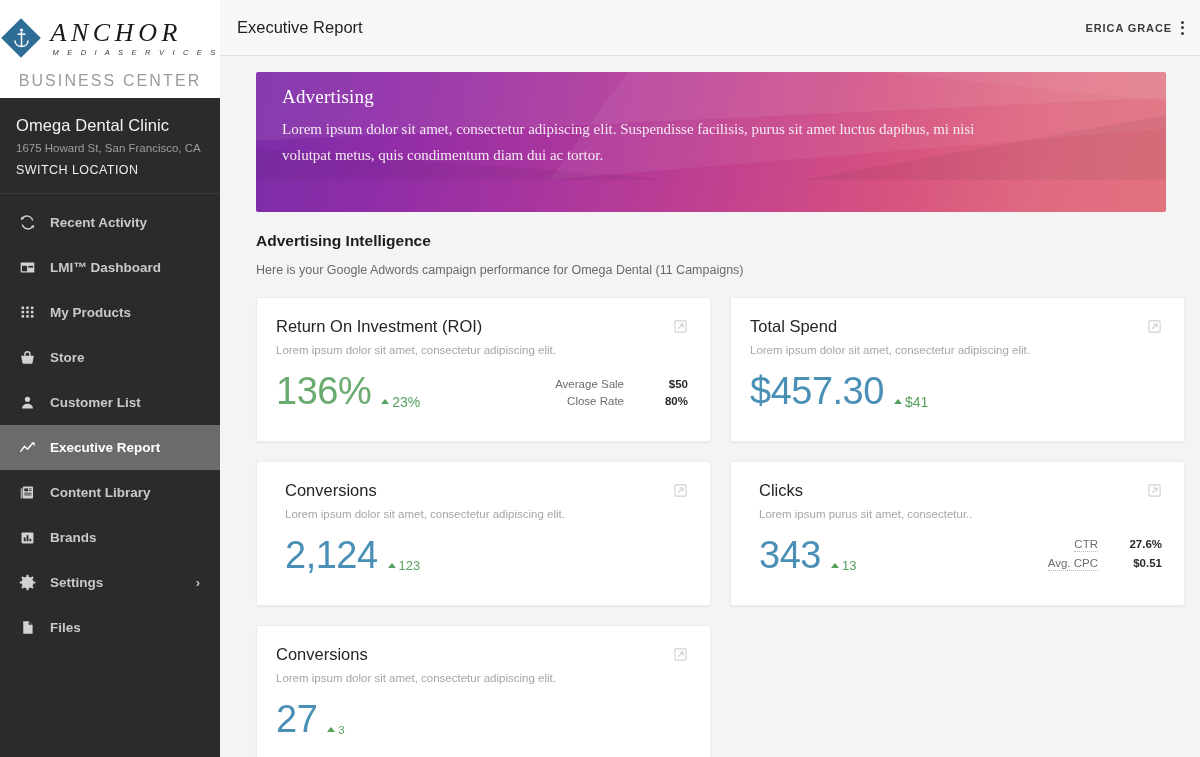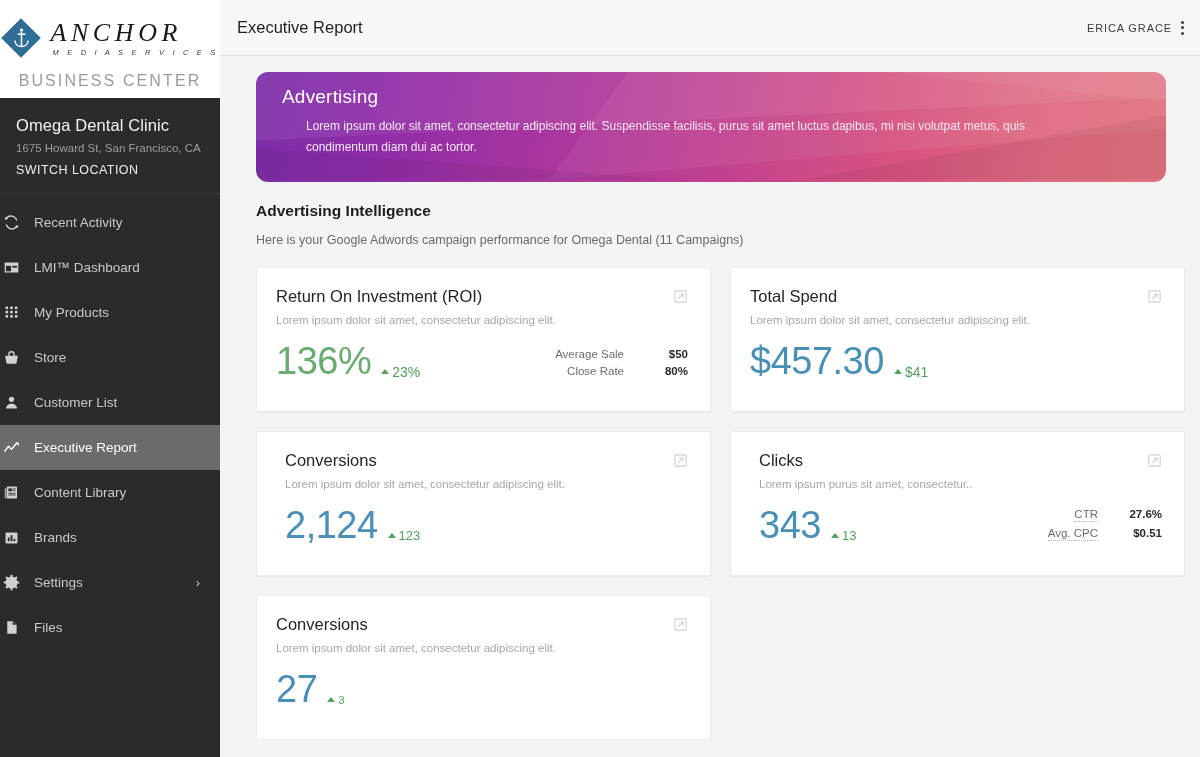--- a/index.html
+++ b/index.html
@@ -22,44 +22,44 @@
   .wordmark .w1 { font-family: "Liberation Serif", serif; font-size: 26px; letter-spacing: 4.6px; color: #1a1a1a; font-weight: 400; }
   .wordmark .w2 { font-family: "Liberation Sans", sans-serif; font-size: 7.5px; letter-spacing: 3.2px; color: #3a3a3a; margin-top: 3px; padding-left: 2px; }
   .biz-center { text-align: center; font-size: 16px; letter-spacing: 2.1px; color: #9b9b9b; margin-top: 14px; }
 
   .loc-block { padding: 18px 0 16px 16px; border-bottom: 1px solid #3a3a3a; }
   .loc-name { color: #f2f2f2; font-size: 16.5px; font-weight: 400; letter-spacing: .1px; }
   .loc-addr { color: #9d9d9d; font-size: 11.5px; margin-top: 7px; }
   .loc-switch { color: #ededed; font-size: 12.5px; letter-spacing: .45px; margin-top: 9px; cursor: pointer; }
 
   .nav { padding-top: 6px; }
-  .nav-item { display: flex; align-items: center; height: 45px; padding-left: 0; color: #c9c9c9; font-size: 13.5px; cursor: pointer; position: relative; }
+  .nav-item { display: flex; align-items: center; height: 45px; padding-left: 16px; color: #c9c9c9; font-size: 13.5px; cursor: pointer; position: relative; font-weight: bold; }
   .nav-item .ni-icon { width: 22px; height: 22px; flex: 0 0 22px; display: flex; align-items: center; justify-content: center; margin-right: 12px; color: #d2d2d2; }
   .nav-item.active { background: #6b6b6b; color: #ffffff; }
   .nav-item.active .ni-icon { color: #ffffff; }
   .nav-item .chev { position: absolute; right: 20px; color: #c0c0c0; font-size: 13px; }
 
   
   .main { flex: 1 1 auto; height: 757px; background: #f4f4f4; display: flex; flex-direction: column; min-width: 0; }
   .topbar { height: 56px; background: #f7f7f7; border-bottom: 1px solid #e2e2e2; display: flex; align-items: center; justify-content: space-between; padding: 0 16px 0 17px; flex: 0 0 56px; }
   .page-title { font-size: 16.5px; color: #1f1f1f; }
   .user-menu { display: flex; align-items: center; gap: 9px; cursor: pointer; }
-  .user-name { font-size: 11px; letter-spacing: .9px; color: #3b3b3b; }
+  .user-name { font-size: 11px; letter-spacing: .9px; color: #3b3b3b; font-weight: bold; }
   .kebab { display: flex; flex-direction: column; gap: 2.5px; }
   .kebab i { width: 3px; height: 3px; background: #3b3b3b; border-radius: 50%; display: block; }
 
   .content { padding: 16px 34px 0 36px; overflow: hidden; }
 
   
-  .banner { height: 110px; border-radius: 12px; position: relative; overflow: hidden;
-    background: linear-gradient(100deg,#7c2ea8 0%,#8e2ca8 14%,#a8359f 32%,#c2418f 52%,#d6527f 70%,#e06a81 86%,#e1727f 100%); }
+  .banner { height: 140px; border-radius: 2px; position: relative; overflow: hidden;
+    background: linear-gradient(100deg,#7c2ea8 0%,#8e2ca8 14%,#a8359f 32%,#c2418f 52%,#d6527f 70%,#e06a81 86%,#e1727f 100%); font-family: Liberation Serif, serif; }
   .banner .fc { position: absolute; inset: 0; }
   .banner-body { position: relative; z-index: 4; padding: 14px 24px 0 26px; }
   .banner h2 { color: #ffffff; font-size: 19px; font-weight: 400; letter-spacing: .2px; }
-  .banner p { color: #f4e9f2; font-size: 12px; line-height: 1.75; margin-top: 8px; max-width: 740px; margin-left: 24px; }
+  .banner p { color: #f4e9f2; font-size: 15px; line-height: 1.75; margin-top: 8px; max-width: 740px; }
 
   .sec-title { font-size: 15.5px; color: #1d1d1d; margin: 20px 0 0 0; font-weight: 700; }
   .sec-sub { font-size: 12.5px; color: #6a6a6a; margin-top: 13px; }
 
   
   .grid { display: grid; grid-template-columns: 455px 455px; column-gap: 19px; row-gap: 19px; margin-top: 20px; }
   .card { background: #ffffff; border: 1px solid #ececec; border-radius: 2px; box-shadow: 0 1px 2px rgba(0,0,0,.06); padding: 19px 22px 20px 19px; position: relative; height: 145px; }
   .card.indent { padding-left: 28px; }
   .card-head { display: flex; justify-content: space-between; align-items: flex-start; }
   .card-title { font-size: 16.5px; color: #252525; font-weight: 400; }

